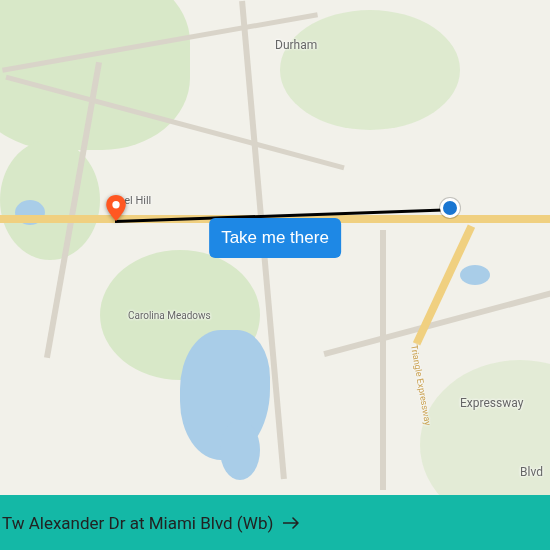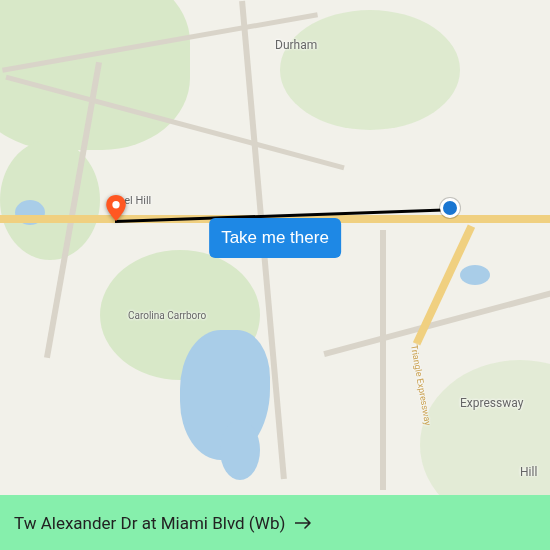--- a/index.html
+++ b/index.html
@@ -115,24 +115,24 @@
     color: #333;
     z-index: 5;
   }
   
   .bottom-bar {
     position: absolute;
     bottom: 0;
     left: 0;
     width: 550px;
     height: 55px;
-    background: #86efac;
+    background: #14b8a6;
     display: flex;
     align-items: center;
-    padding: 0 14px;
+    padding: 0 2px;
     gap: 10px;
   }
   .route-text {
     display: flex;
     align-items: center;
     gap: 10px;
     font-size: 17px;
     color: #222;
     flex: 1;
     white-space: nowrap;
@@ -168,23 +168,23 @@
   <div class="road r5"></div>
   <div class="road r6"></div>
   <div class="road r7"></div>
   <div class="road r8"></div>
   <div class="road hwy r1"></div>
   <div class="road hwy r2"></div>
 
   <div class="map-label ml-durham">Durham</div>
   <div class="map-label ml-chapel">pel Hill</div>
   <div class="map-label ml-carolina">Carolina
-Carrboro</div>
+Meadows</div>
   <div class="map-label ml-morrisville">Expressway</div>
-  <div class="map-label ml-cary">Hill</div>
+  <div class="map-label ml-cary">Blvd</div>
   <div class="map-label ml-triangle">Triangle Expressway</div>
 
   <div class="route-path"></div>
 
   <div class="origin-marker"></div>
 
   <div class="dest-marker">
     <svg viewBox="0 0 24 32">
       <path d="M12 0 C5 0 0 5 0 12 C0 20 12 32 12 32 C12 32 24 20 24 12 C24 5 19 0 12 0 Z" fill="#ff5722"></path>
       <circle cx="12" cy="12" r="4.5" fill="#fff"></circle>

